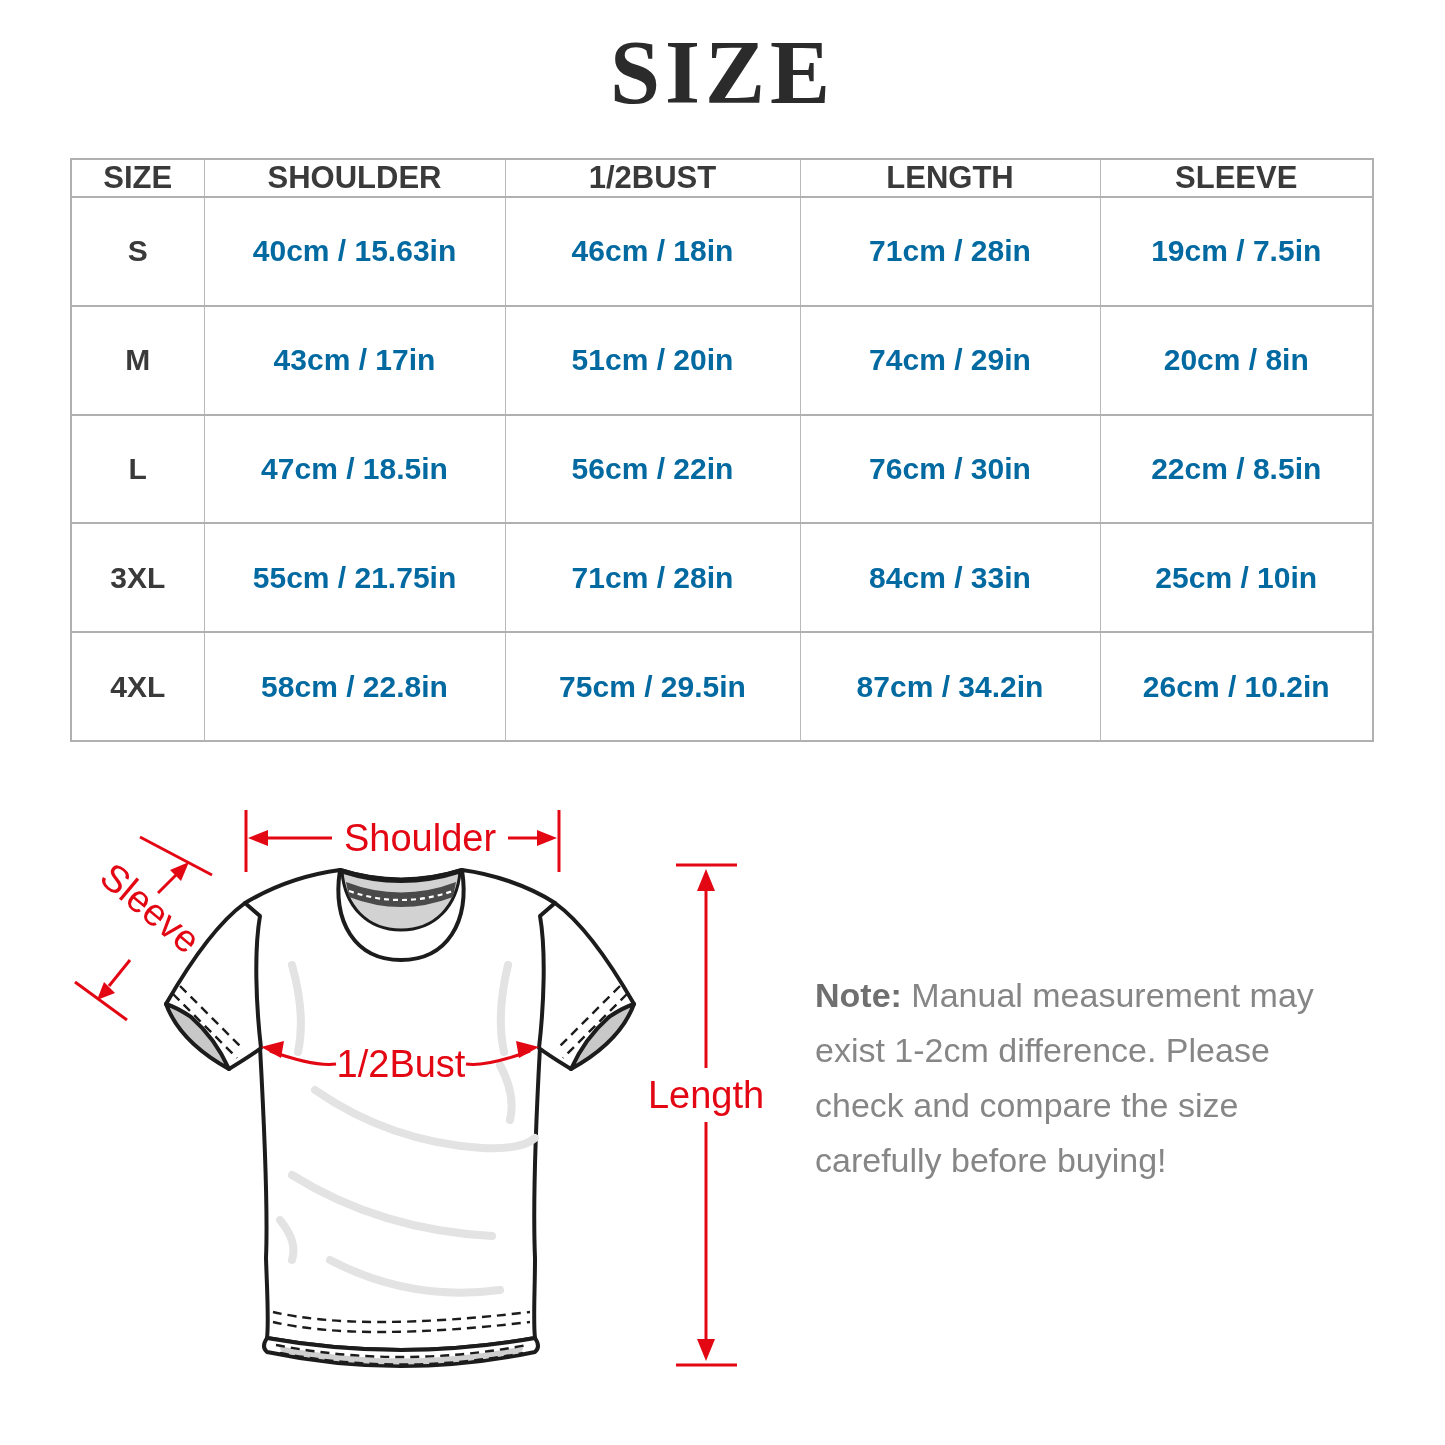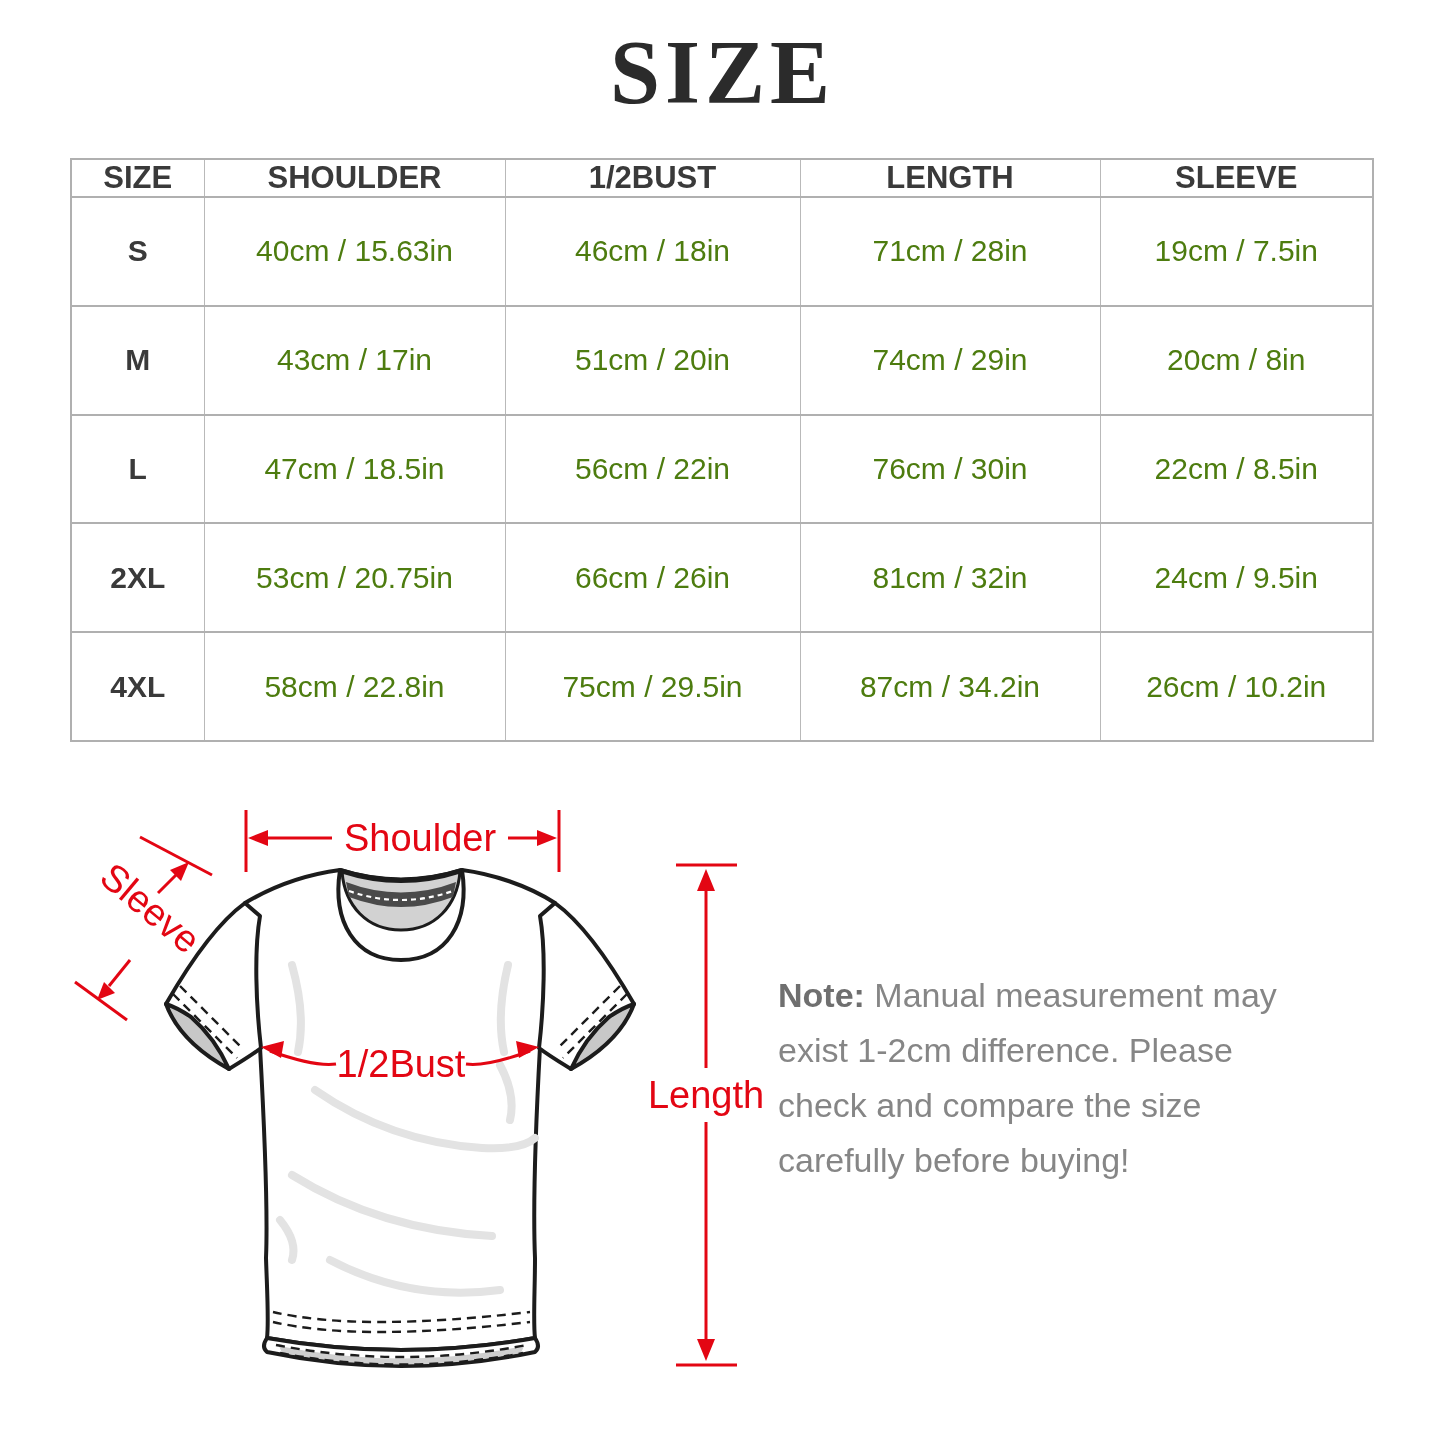--- a/index.html
+++ b/index.html
@@ -17,25 +17,25 @@
     border-collapse:collapse;table-layout:fixed;
   }
   table.size-table,
   table.size-table tr{border:2px solid #b0b0b0;}
   table.size-table th,
   table.size-table td{
     border-left:1px solid #b9b9b9;text-align:center;vertical-align:middle;
     padding:0;overflow:hidden;white-space:nowrap;
   }
   table.size-table th{font-size:31px;font-weight:700;color:#3a3a3a;}
-  table.size-table td{font-size:30px;font-weight:400;color:#4d7c0f;}
+  table.size-table td{font-size:30px;font-weight:700;color:#0369a1;}
   table.size-table td.size-col{font-weight:700;color:#3a3a3a;}
   .diagram{position:absolute;left:30px;top:790px;width:760px;height:620px;}
   .note{
-    position:absolute;left:778px;top:968px;width:540px;
+    position:absolute;left:815px;top:968px;width:540px;
     font-size:34px;line-height:55px;color:#868686;
   }
   .note b{font-weight:700;color:#6f6f6f;}
   .ann{stroke:var(--accent,#e30613);stroke-width:3;fill:none;}
   .annfill{fill:var(--accent,#e30613);stroke:none;}
   .anntext{
     fill:var(--accent,#e30613);font-family:"Liberation Sans",sans-serif;
     font-size:38px;font-weight:400;
   }
   .outline{fill:#ffffff;stroke:#1c1c1c;stroke-width:4;stroke-linejoin:round;}
@@ -82,25 +82,25 @@
           <td>20cm / 8in</td>
         </tr>
         <tr>
           <td class="size-col">L</td>
           <td>47cm / 18.5in</td>
           <td>56cm / 22in</td>
           <td>76cm / 30in</td>
           <td>22cm / 8.5in</td>
         </tr>
         <tr>
-          <td class="size-col">2XL</td>
-          <td>53cm / 20.75in</td>
-          <td>66cm / 26in</td>
-          <td>81cm / 32in</td>
-          <td>24cm / 9.5in</td>
+          <td class="size-col">3XL</td>
+          <td>55cm / 21.75in</td>
+          <td>71cm / 28in</td>
+          <td>84cm / 33in</td>
+          <td>25cm / 10in</td>
         </tr>
         <tr>
           <td class="size-col">4XL</td>
           <td>58cm / 22.8in</td>
           <td>75cm / 29.5in</td>
           <td>87cm / 34.2in</td>
           <td>26cm / 10.2in</td>
         </tr>
       </tbody>
   </table>

